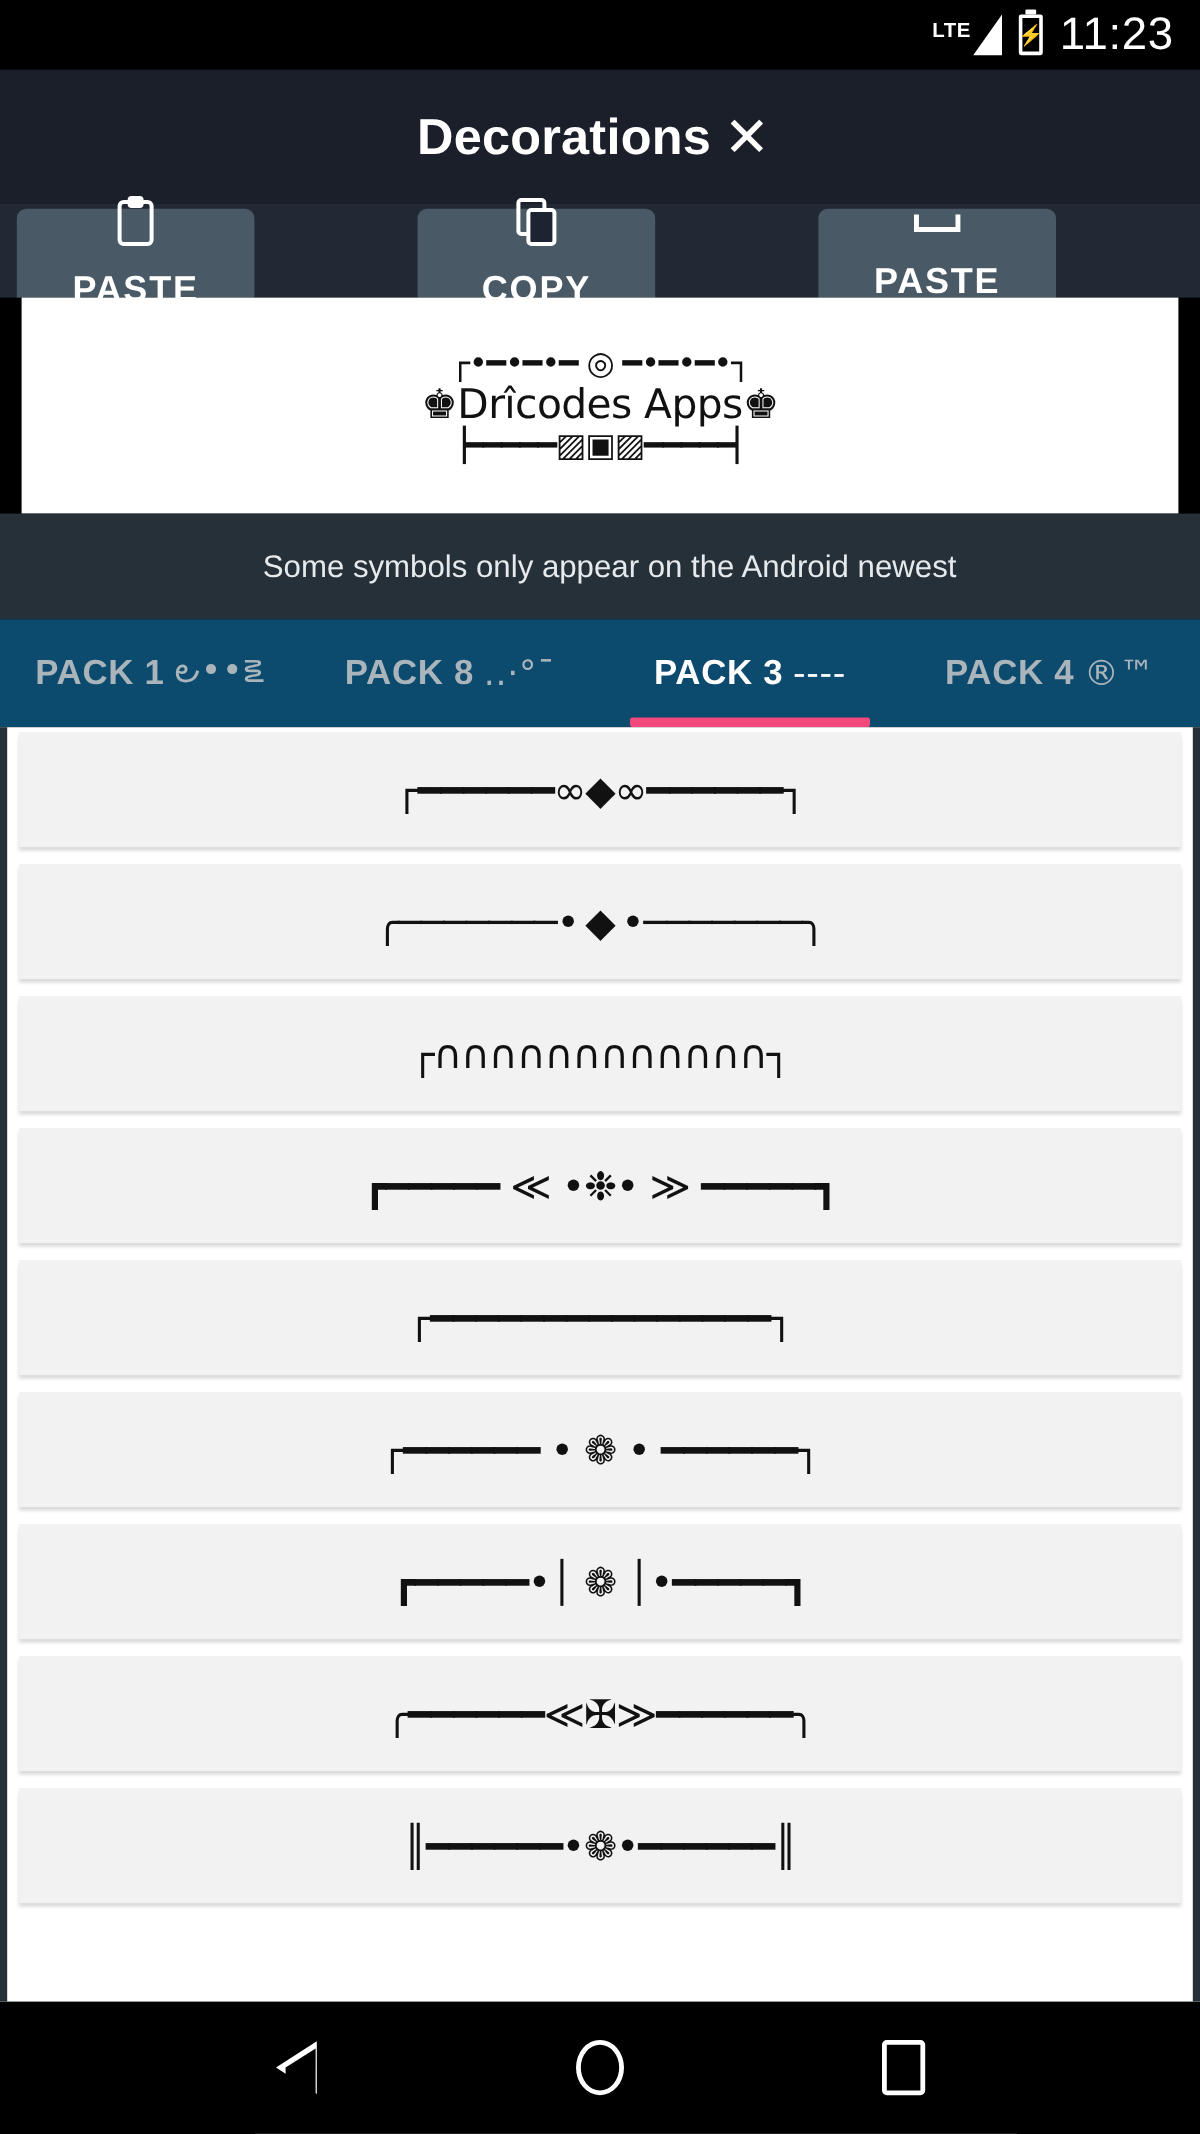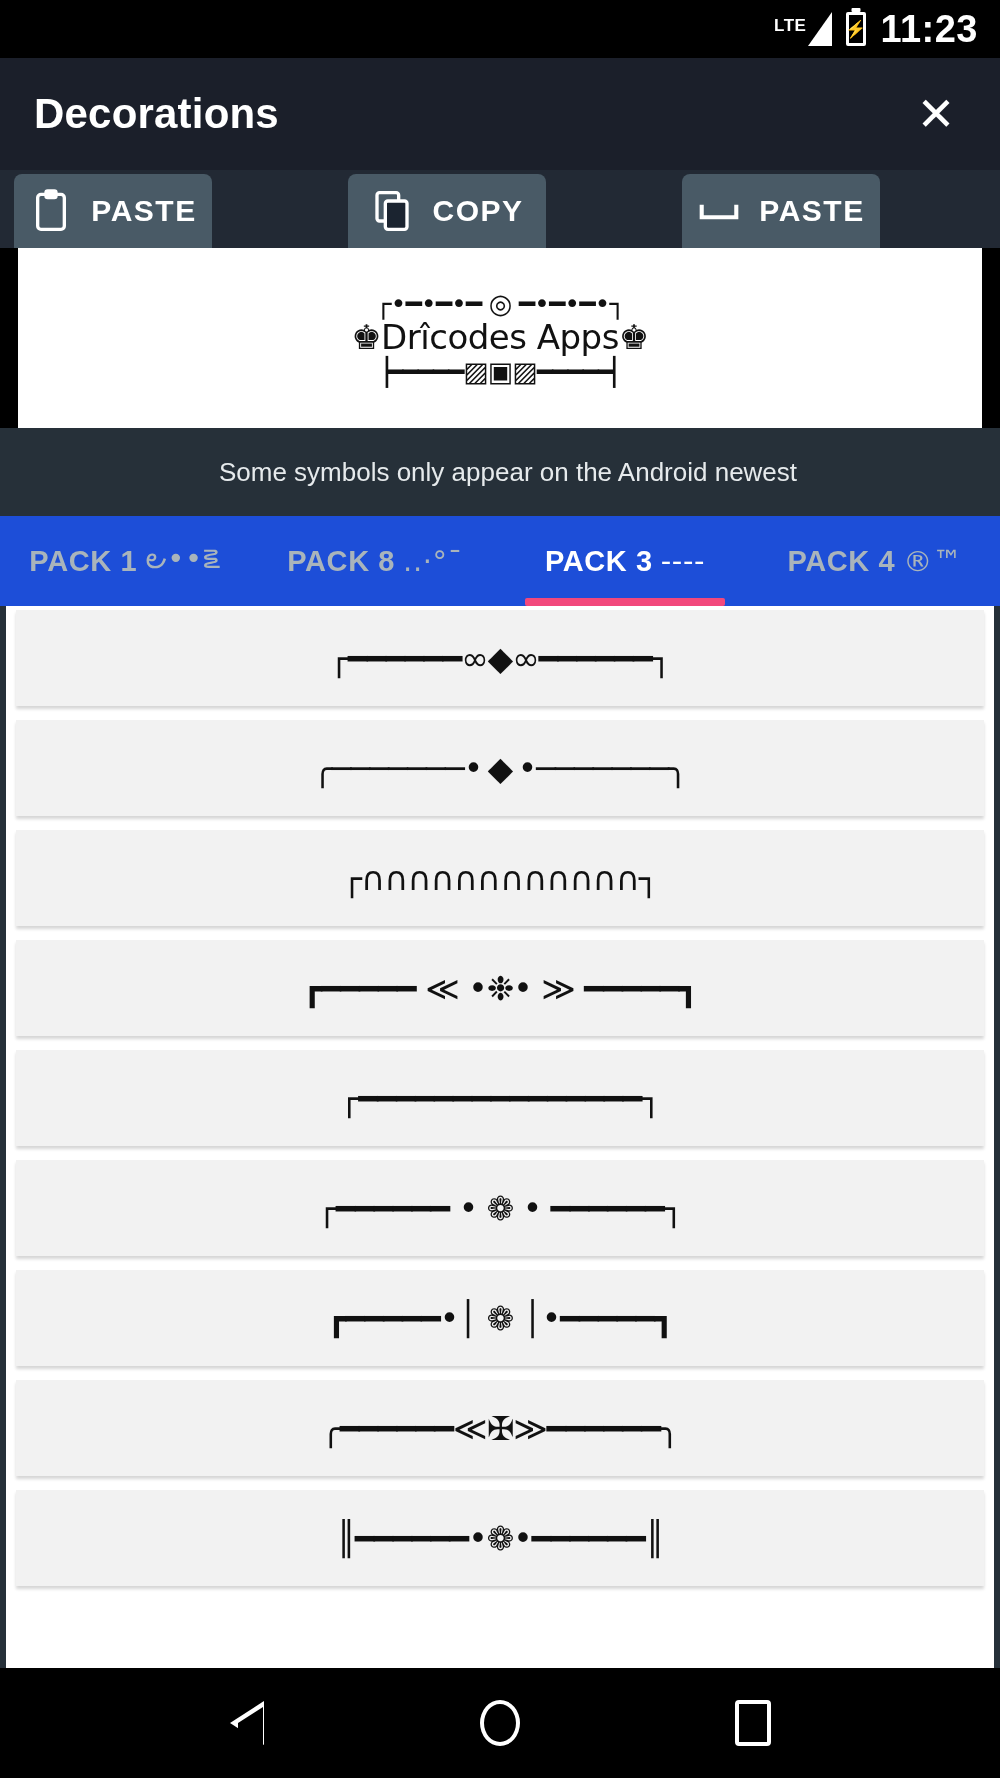--- a/index.html
+++ b/index.html
@@ -22,41 +22,41 @@
               position: relative; top: -12px; }
   .signal-tri { width: 0; height: 0; border-left: 24px solid transparent;
                 border-bottom: 34px solid #fff; }
   .battery { position: relative; width: 20px; height: 34px; border: 3px solid #fff;
              border-radius: 2px; }
   .battery::before { content: ""; position: absolute; top: -7px; left: 50%;
                      transform: translateX(-50%); width: 9px; height: 4px; background: #fff;
                      border-radius: 1px; }
   .battery .bolt { position: absolute; inset: 0; display: flex; align-items: center;
                    justify-content: center; color: #fff; font-size: 17px; line-height: 1; }
-  .clock { font-size: 38px; font-weight: 700; letter-spacing: .5px; text-align: right; }
+  .clock { font-size: 38px; font-weight: 400; letter-spacing: .5px; text-align: right; }
 
   
   .app-bar {
     flex: 0 0 112px; background: #1b1f2a; display: flex; align-items: center;
-    justify-content: space-between; padding: 0 34px;
+    justify-content: center; padding: 0 34px;
   }
   .app-title { color: #fff; font-size: 42px; font-weight: bold; letter-spacing: .2px; }
   .close-btn { color: #fff; font-size: 46px; line-height: 1; font-weight: 300;
                width: 60px; height: 60px; display: flex; align-items: center;
                justify-content: center; cursor: pointer; }
 
   
   .action-row {
     flex: 0 0 78px; background: #222934; display: flex; align-items: stretch;
     padding: 4px 14px 0 14px; gap: 0;
   }
   .action-btn {
     background: #495a66; border-radius: 8px 8px 0 0; color: #fff;
     display: flex; align-items: center; justify-content: center; gap: 18px;
-    cursor: pointer; height: 74px;
+    cursor: pointer; height: 74px; flex-direction: column;
   }
   .btn-paste { flex: 0 0 198px; }
   .btn-copy  { flex: 0 0 198px; margin-left: 136px; justify-content: center; }
   .btn-space { flex: 0 0 198px; margin-left: 136px; }
   .action-label { font-size: 30px; font-weight: bold; letter-spacing: 1.5px; }
   .ico { width: 44px; height: 44px; display: flex; align-items: center;
          justify-content: center; }
   .ico svg { display: block; }
 
   
@@ -70,21 +70,21 @@
   .preview-top { font-size: 27px; letter-spacing: -1px; }
   .preview-mid { font-size: 34px; margin: 2px 0; letter-spacing: -.5px; }
   .preview-bot { font-size: 27px; letter-spacing: -1px; }
 
   
   .hint-wrap { flex: 0 0 88px; background: #263039; display: flex; align-items: center;
                justify-content: center; }
   .hint { color: #e6eaec; font-size: 26px; margin-left: 16px; }
 
   
-  .tabs { flex: 0 0 90px; background: #1d4ed8; display: flex; align-items: stretch;
+  .tabs { flex: 0 0 90px; background: #0c4a6e; display: flex; align-items: stretch;
           position: relative; }
   .tab { flex: 1; display: flex; align-items: center; justify-content: center;
          cursor: pointer; color: #a9b4bb; font-size: 29px; font-weight: bold;
          letter-spacing: .6px; position: relative; }
   .tab.active { color: #ffffff; }
   .tab .tab-underline { position: absolute; left: 50%; transform: translateX(-50%);
                         bottom: 0; width: 200px; height: 8px; background: #f2487c;
                         border-radius: 2px; display: none; }
   .tab.active .tab-underline { display: block; }
   .tab-sym { font-family: "DejaVu Sans", sans-serif; font-weight: normal;

